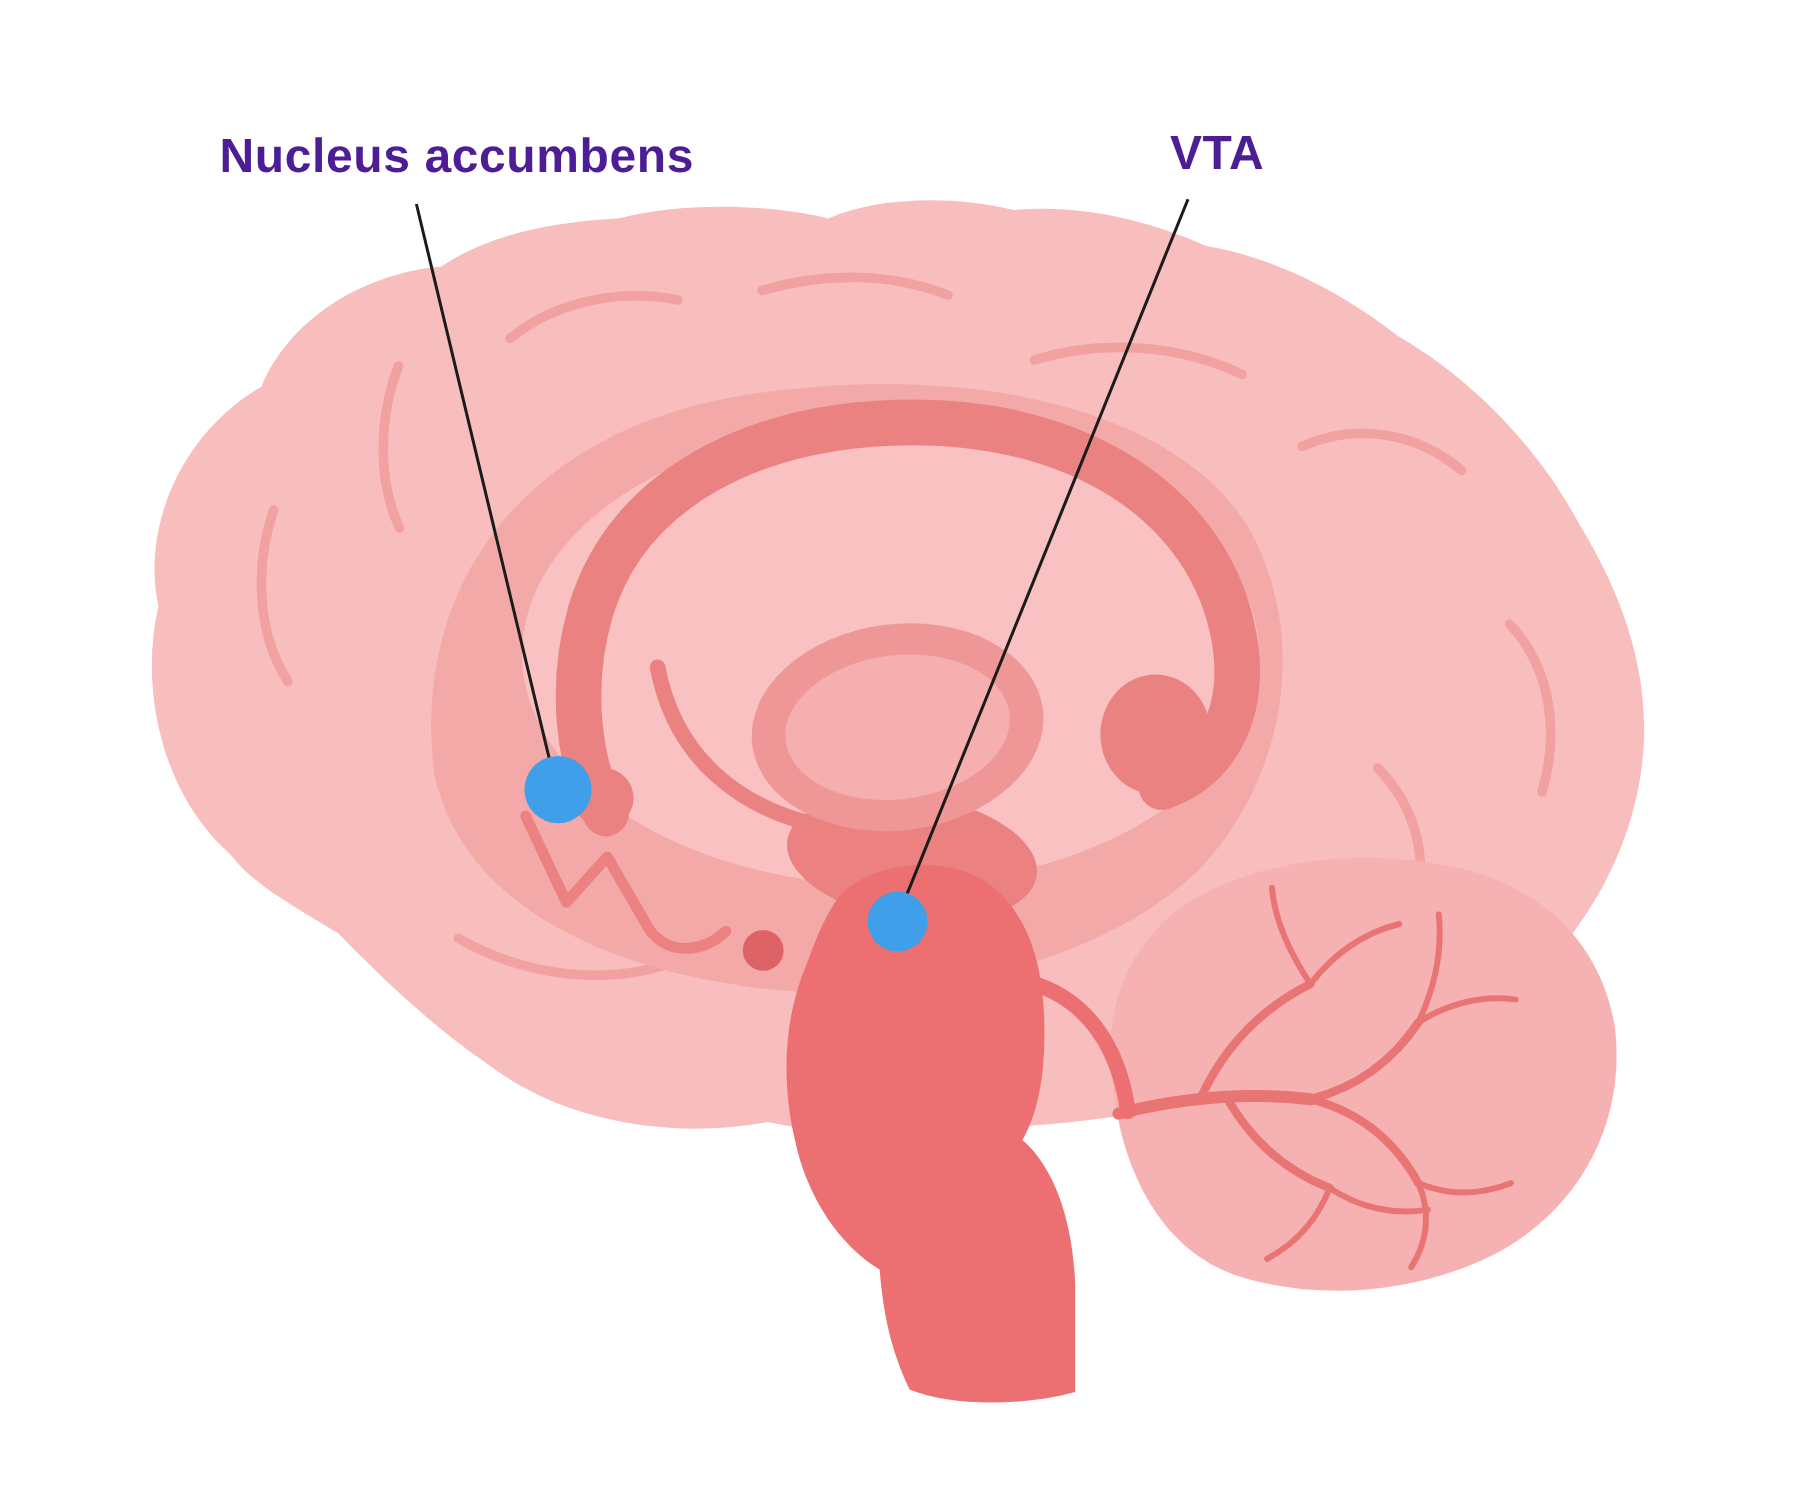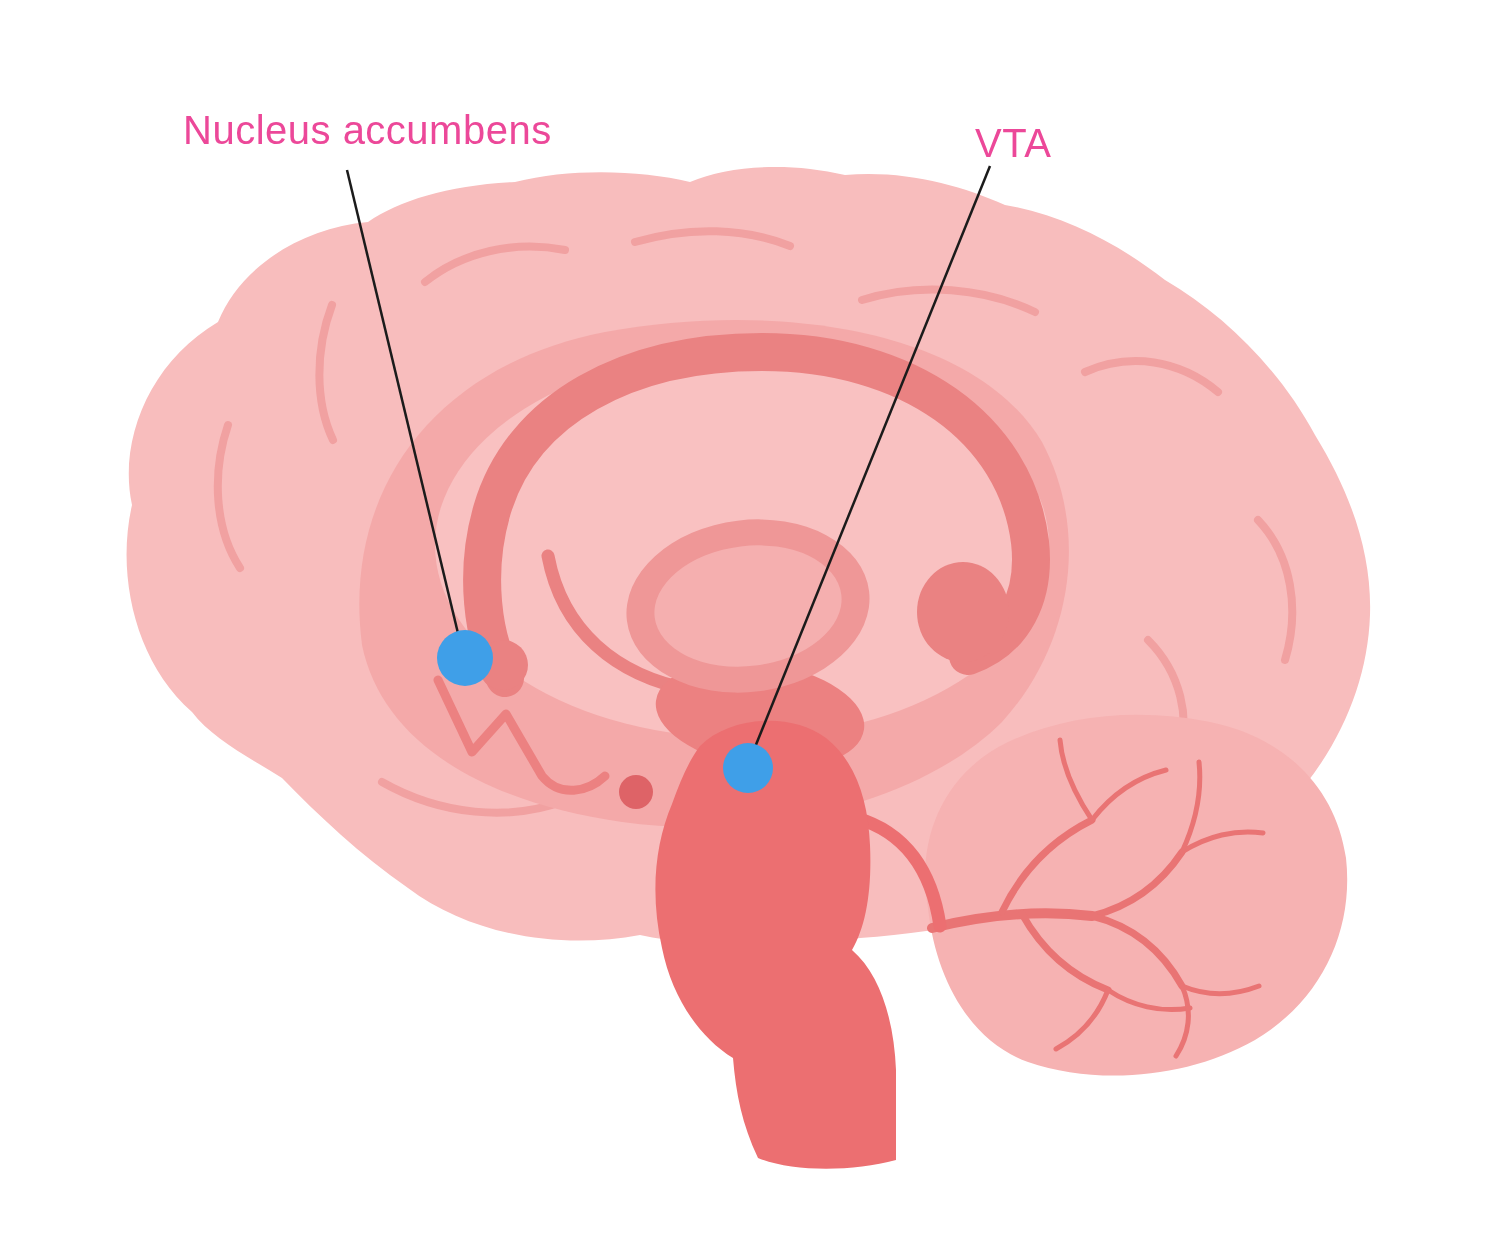--- a/index.html
+++ b/index.html
@@ -17,28 +17,28 @@
     font-family: "Liberation Sans", sans-serif;
   }
   .canvas svg {
     position: absolute;
     left: 0;
     top: 0;
   }
   .anno-label {
     position: absolute;
     font-size: 40px;
-    font-weight: 400;
+    font-weight: 700;
     letter-spacing: 0.5px;
-    color: #ec4899;
+    color: #4c1d95;
     white-space: nowrap;
     line-height: 1;
   }
   .label-na { left: 183px; top: 110px; }
-  .label-vta { left: 975px; top: 123px; }
+  .label-vta { left: 975px; top: 108px; }
 </style>
 </head>
 <body>
 
 <div class="canvas">
 
   <svg width="1500" height="1240" viewBox="0 0 1500 1240">
 
     <path d="M 192 712
              C 135 662 116 575 132 505

